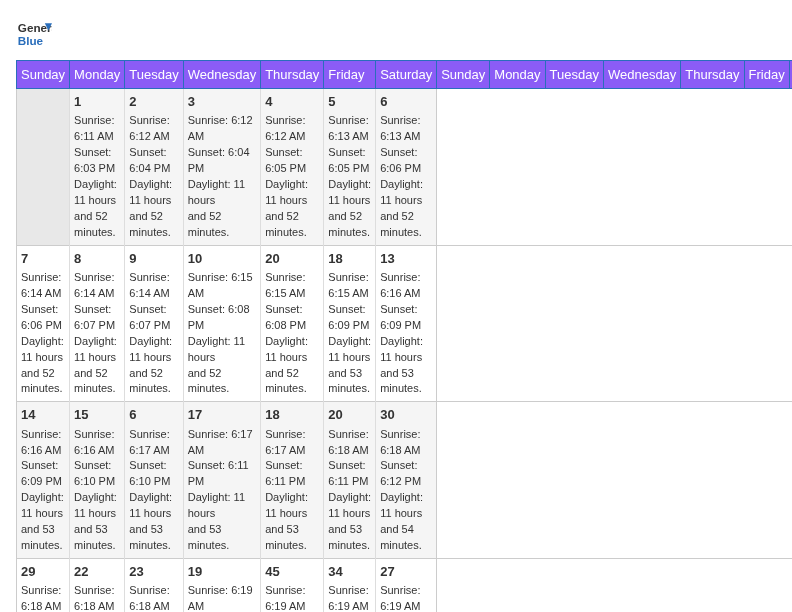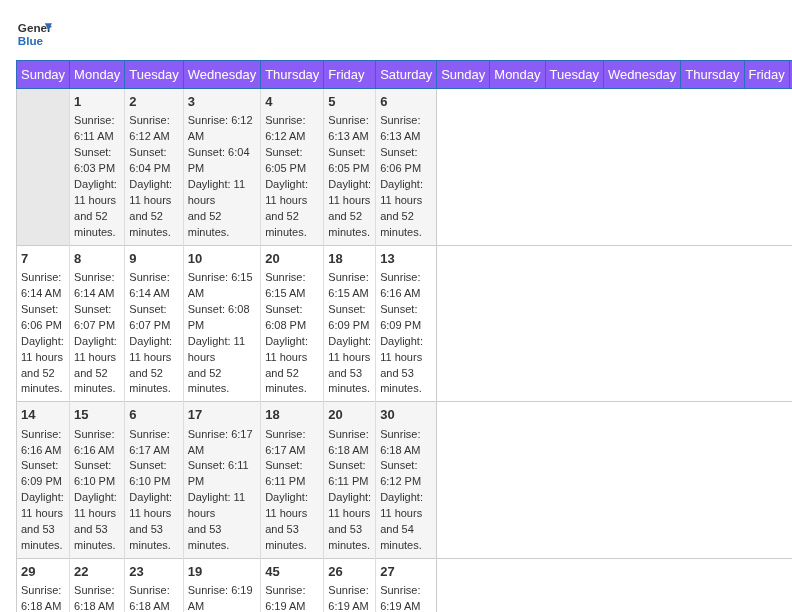--- a/index.html
+++ b/index.html
@@ -234,21 +234,21 @@
         </td>
         <td>
           <span class="day-num">19</span>
           <div class="cell-content">Sunrise: 6:19 AM<br>Sunset: 6:13 PM<br>Daylight: 11 hours<br>and 54 minutes.</div>
         </td>
         <td>
           <span class="day-num">45</span>
           <div class="cell-content">Sunrise: 6:19 AM<br>Sunset: 6:14 PM<br>Daylight: 11 hours<br>and 54 minutes.</div>
         </td>
         <td>
-          <span class="day-num">26</span>
+          <span class="day-num">34</span>
           <div class="cell-content">Sunrise: 6:19 AM<br>Sunset: 6:14 PM<br>Daylight: 11 hours<br>and 54 minutes.</div>
         </td>
         <td>
           <span class="day-num">27</span>
           <div class="cell-content">Sunrise: 6:19 AM<br>Sunset: 6:14 PM<br>Daylight: 11 hours<br>and 55 minutes.</div>
         </td>
       </tr>
     </tbody>
 </table>
 

